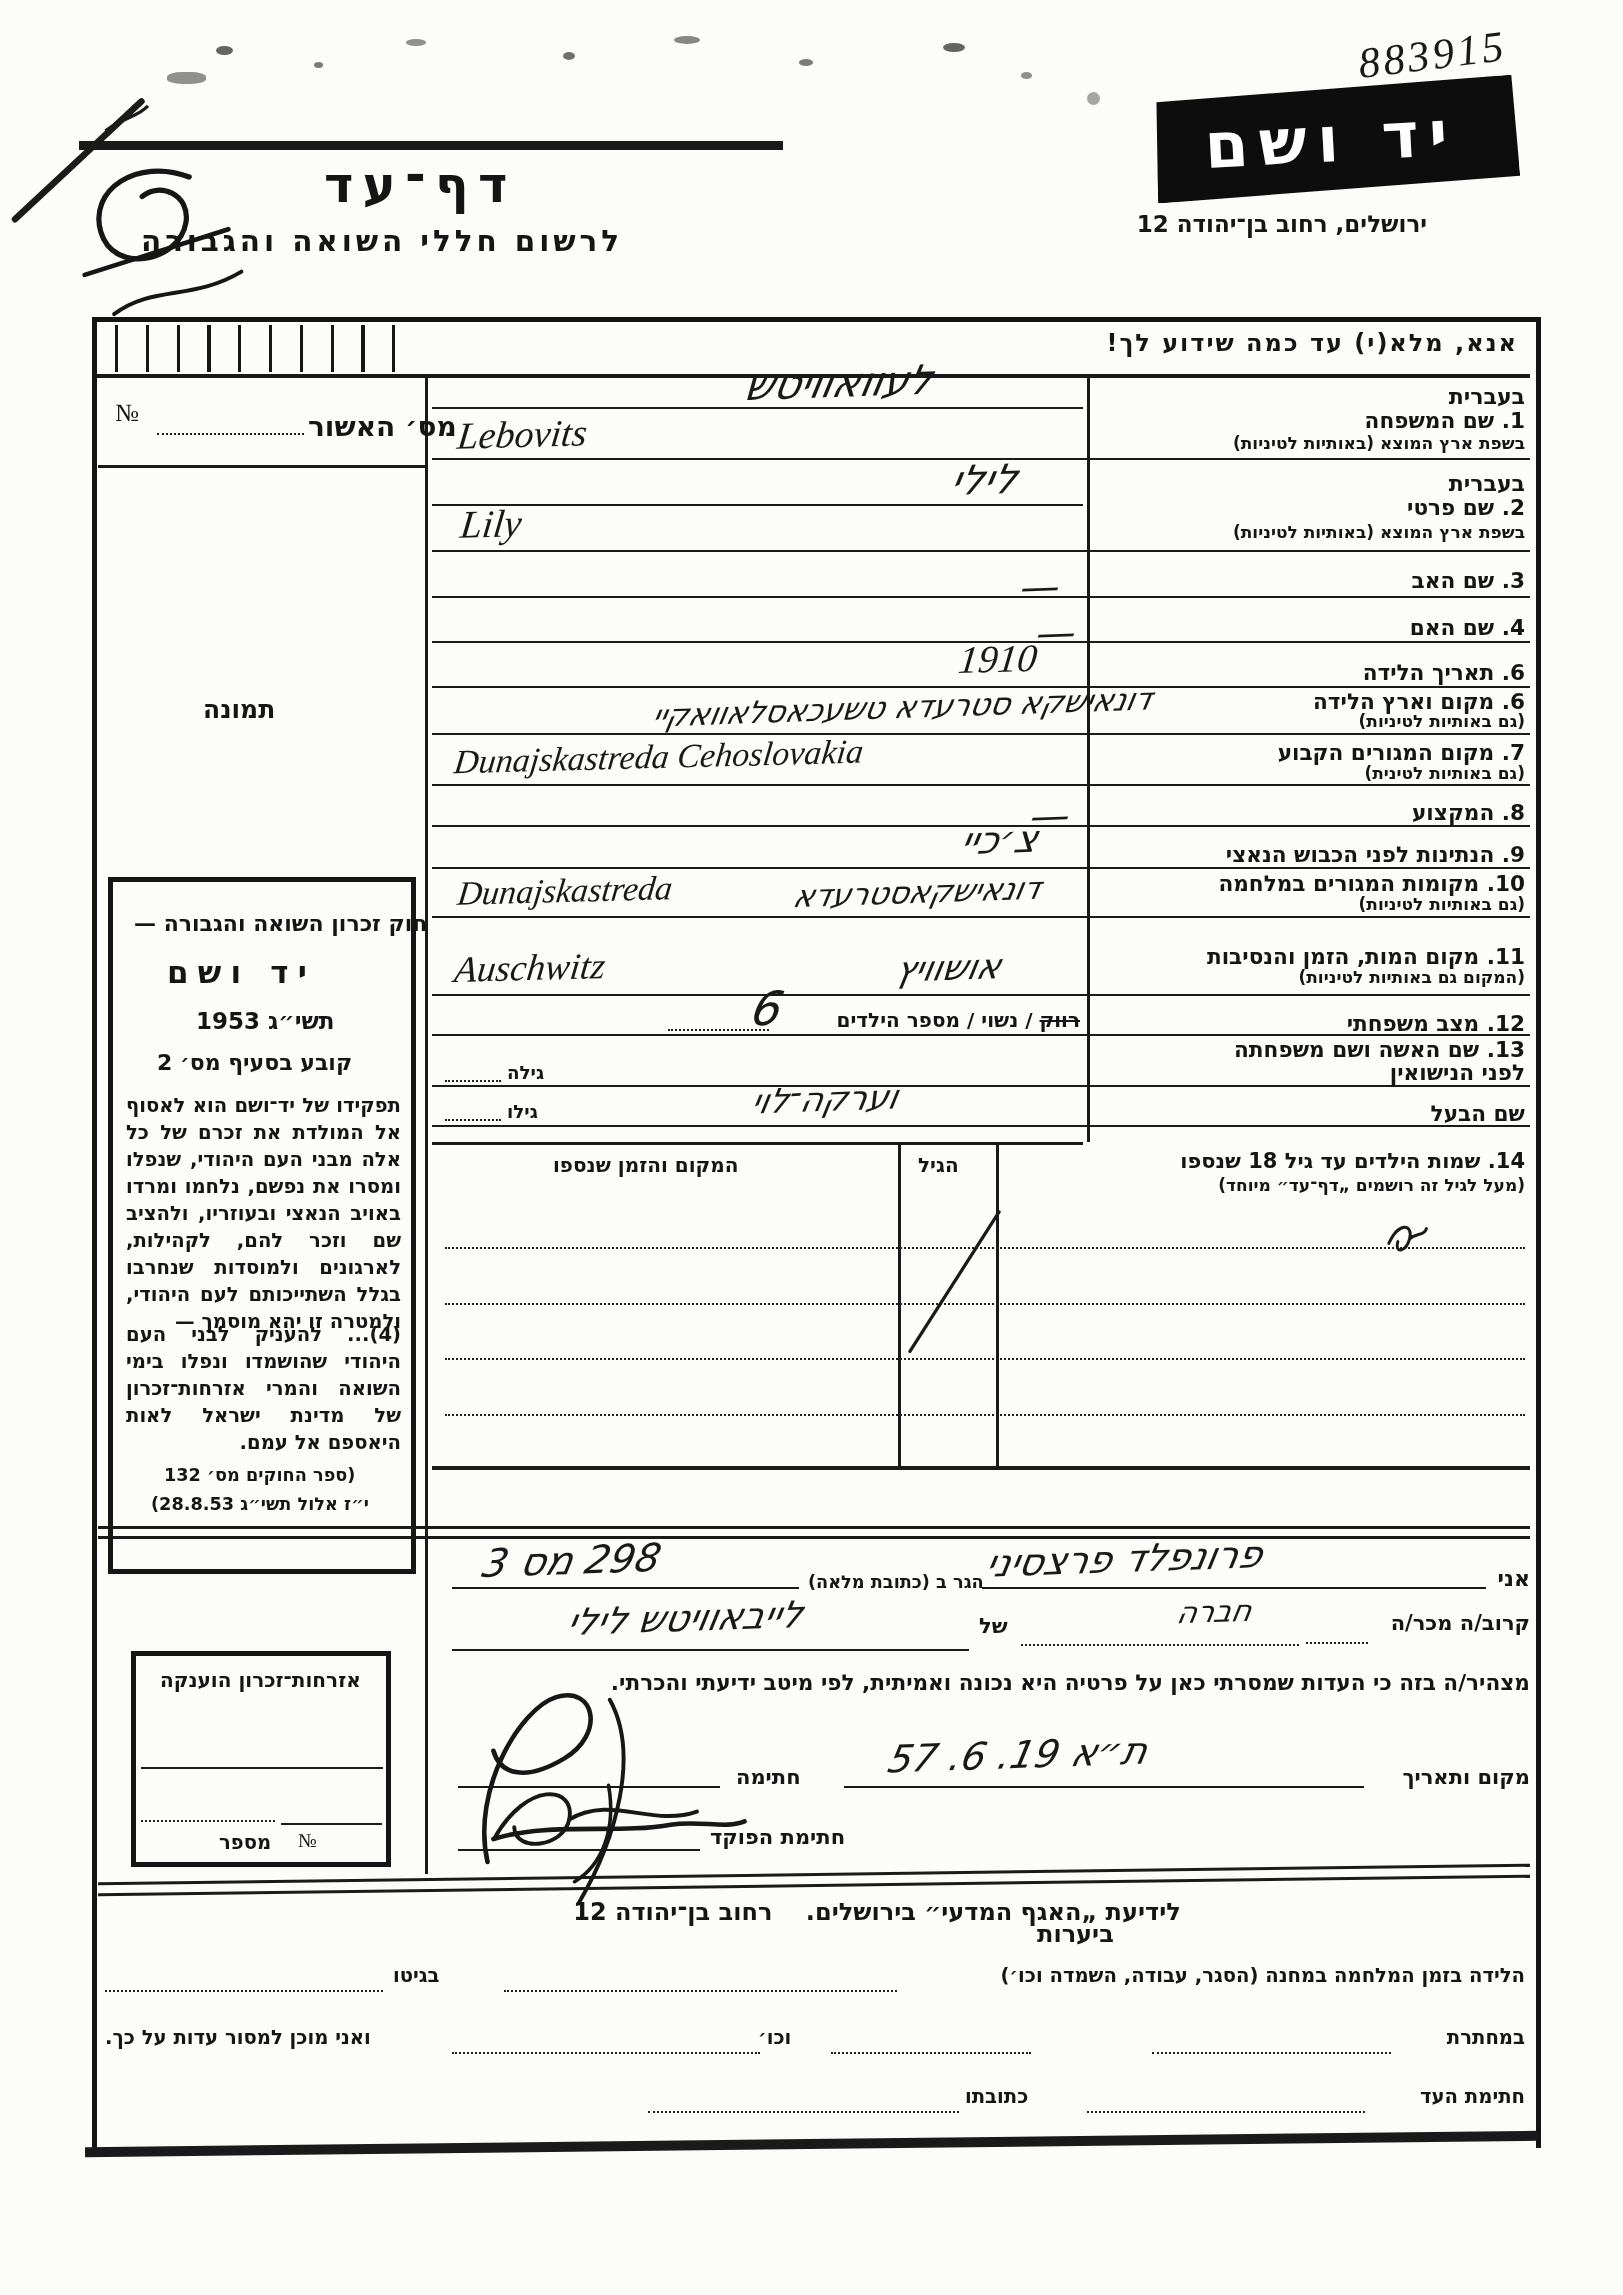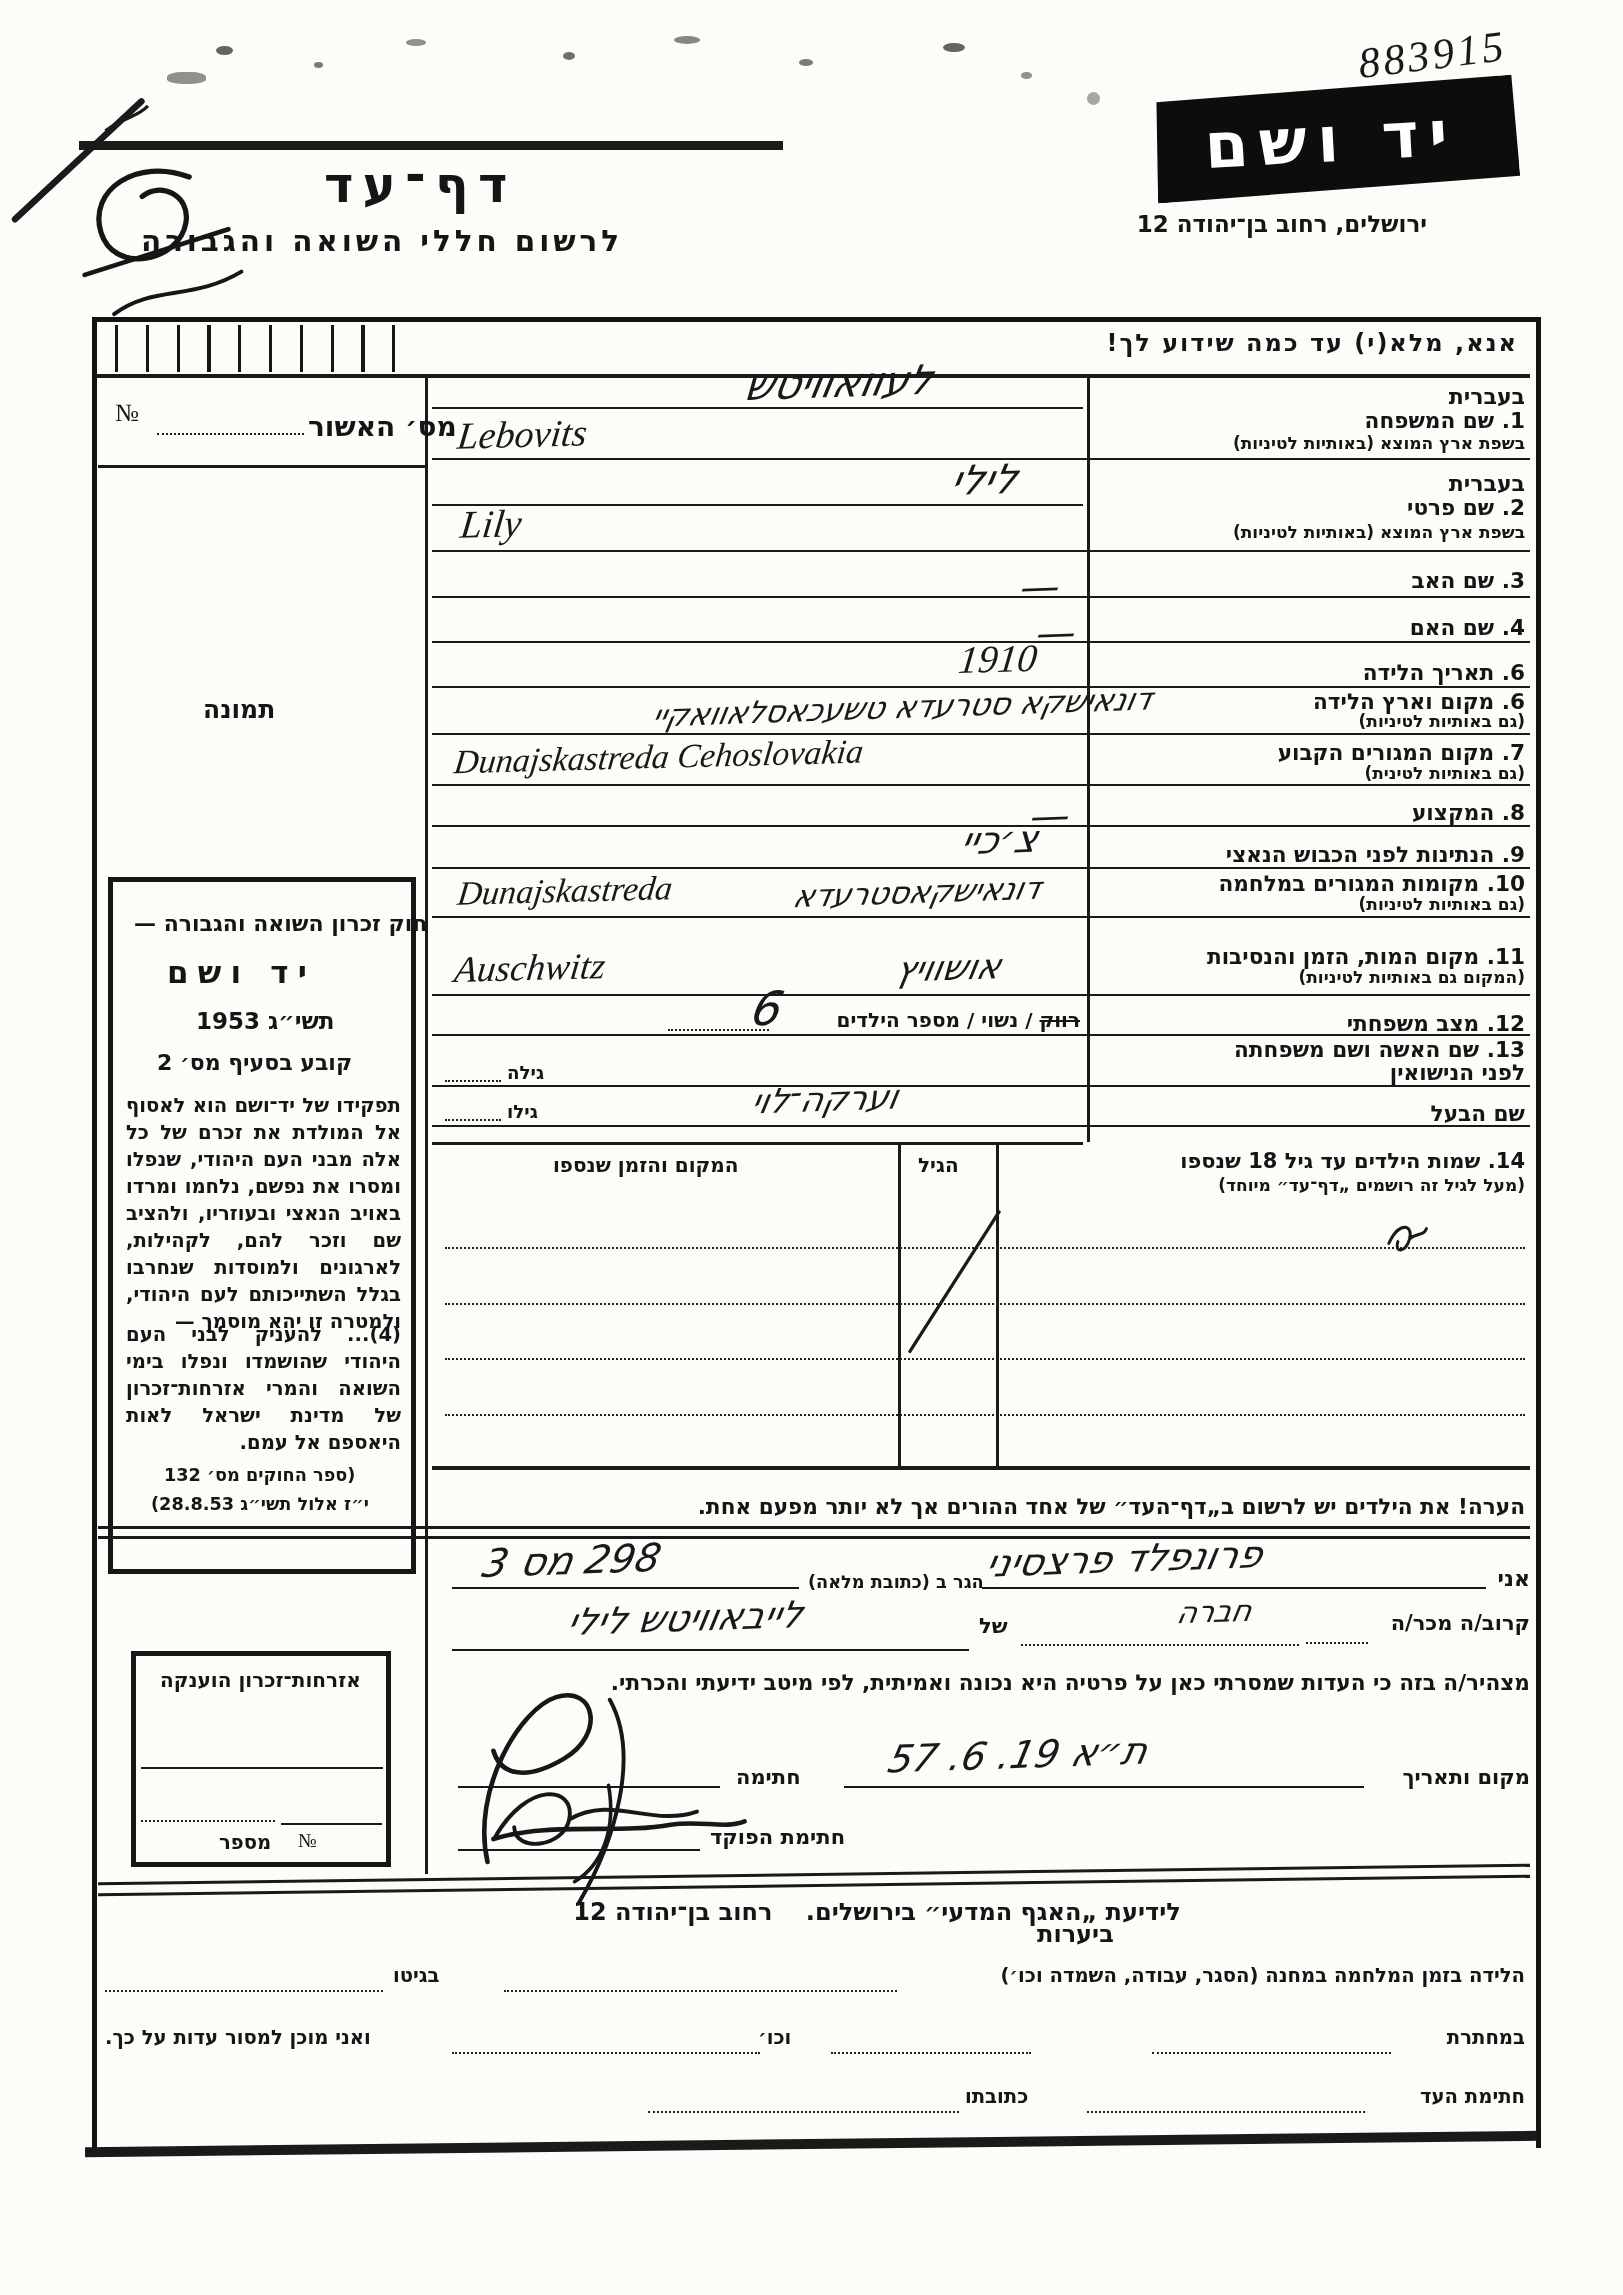--- a/index.html
+++ b/index.html
@@ -197,21 +197,20 @@
   <div class="lawbox"></div>
   <span class="abs b" style="left:134px;top:911px;font-size:22px">חוק זכרון השואה והגבורה —</span>
   <span class="abs b" style="left:167px;top:954px;font-size:31px;letter-spacing:9.2px">יד ושם</span>
   <span class="abs b" style="left:196px;top:1008px;font-size:23px">תשי״ג 1953</span>
   <span class="abs b" style="left:157px;top:1050px;font-size:22px">קובע בסעיף מס׳ 2</span>
   <div class="abs lawtxt" style="left:126px;top:1092px;width:275px;font-size:19.6px">תפקידו של יד־ושם הוא לאסוף אל המולדת את זכרם של כל אלה מבני העם היהודי, שנפלו ומסרו את נפשם, נלחמו ומרדו באויב הנאצי ובעוזריו, ולהציב שם וזכר להם, לקהילות, לארגונים ולמוסדות שנחרבו בגלל השתייכותם לעם היהודי, ולמטרה זו יהא מוסמך —</div>
   <div class="abs lawtxt" style="left:126px;top:1321px;width:275px;font-size:19.6px">(4)... להעניק לבני העם היהודי שהושמדו ונפלו בימי השואה והמרי אזרחות־זכרון של מדינת ישראל לאות היאספם אל עמם.</div>
   <span class="abs b" style="left:164px;top:1465px;font-size:17.7px">(ספר החוקים מס׳ 132</span>
   <span class="abs b" style="left:151px;top:1494px;font-size:17.7px">י״ז אלול תשי״ג 28.8.53)</span>
 
-  <span class="abs b" style="right:98px;top:1494px;font-size:21.6px">הערה!   את הילדים יש לרשום ב„דף־העד״ של אחד ההורים אך לא יותר מפעם אחת.</span>
   <div class="ln" style="left:98px;top:1526px;width:1432px;height:3.3px"></div>
   <div class="ln" style="left:98px;top:1536px;width:1432px;height:3.3px"></div>
 
   <span class="abs b" style="right:93px;top:1566px;font-size:22px">אני</span>
   <span class="hw hw-he" style="left:988px;top:1537px;font-size:38px">פרונפלד פרצסיני</span>
   <span class="abs b" style="left:808px;top:1572px;font-size:17.7px">הגר ב (כתובת מלאה)</span>
   <span class="hw hw-he" style="left:484px;top:1538px;font-size:39px">298 מס 3</span>
   <div class="ln" style="left:452px;top:1587px;width:347px"></div>
   <div class="ln" style="left:982px;top:1587px;width:504px"></div>
 

